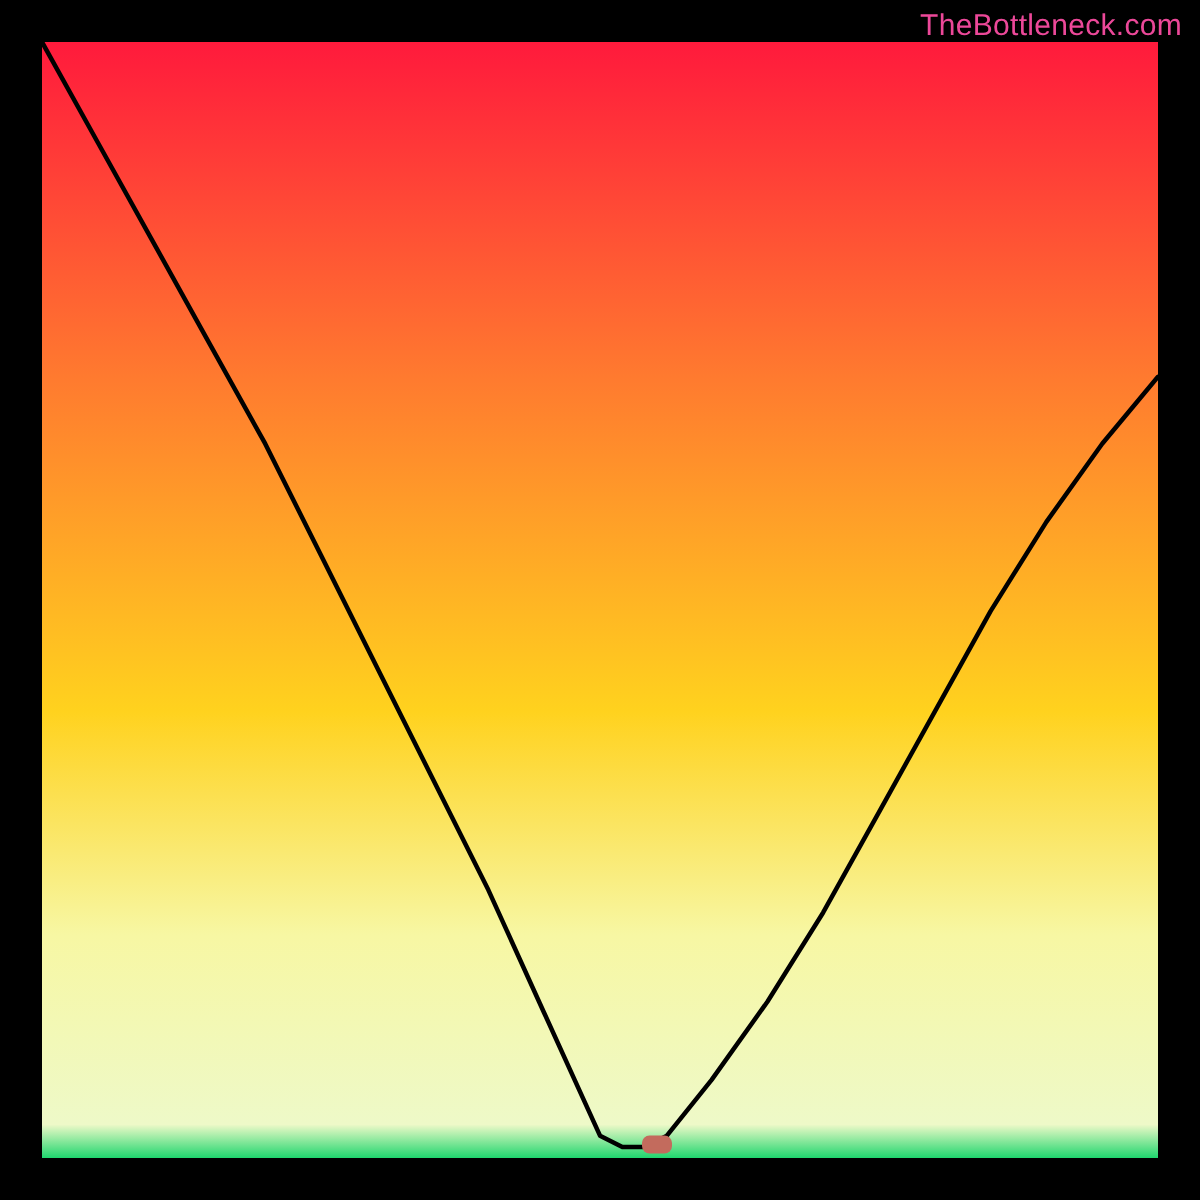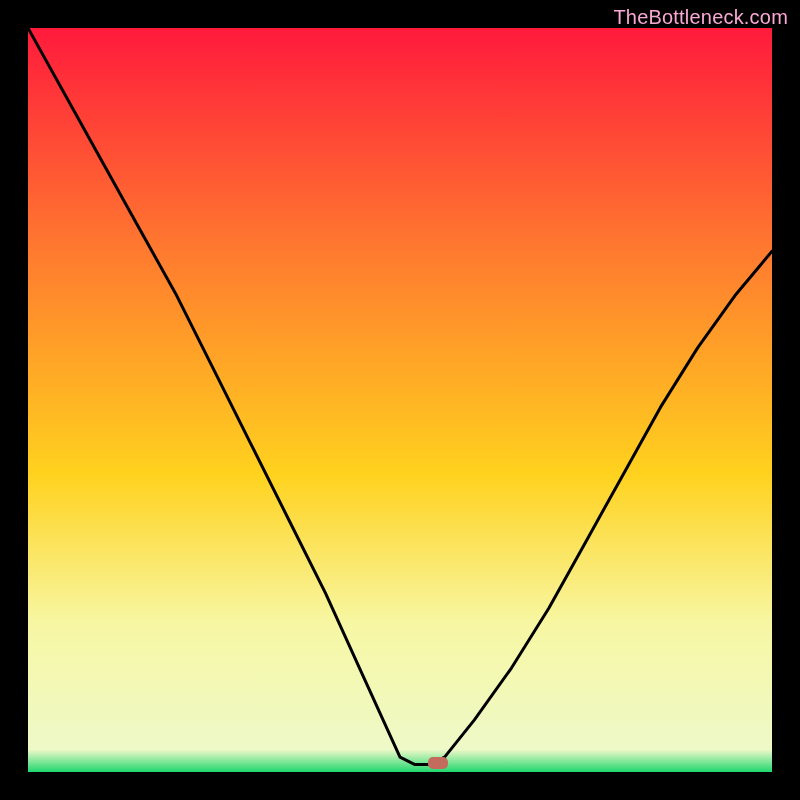--- a/index.html
+++ b/index.html
@@ -1,17 +1,17 @@
 <!DOCTYPE html>
 <html><head>
 <meta charset="utf-8">
 <style>
   * { margin: 0; padding: 0; box-sizing: border-box; }
   body { width: 800px; height: 800px; background: #000; position: relative; font-family: Arial, sans-serif; }
-  .watermark { position: absolute; top: 6px; right: 12px; color: #f9a8d4; font-size: 20px; letter-spacing: 0.2px; z-index: 3; }
+  .watermark { position: absolute; top: 6px; right: 12px; color: #ec4899; font-size: 20px; letter-spacing: 0.2px; z-index: 3; }
   .plot { position: absolute; top: 28px; left: 28px; width: 744px; height: 744px; }
   .gradient { width: 100%; height: 100%; display: block; }
   .curve { position: absolute; top: 0; left: 0; width: 100%; height: 100%; }
   .marker { position: absolute; border-radius: 5px; background: #c36b5d; }
 </style>
 </head>
 <body>
 
 <div class="watermark">TheBottleneck.com</div>
 

